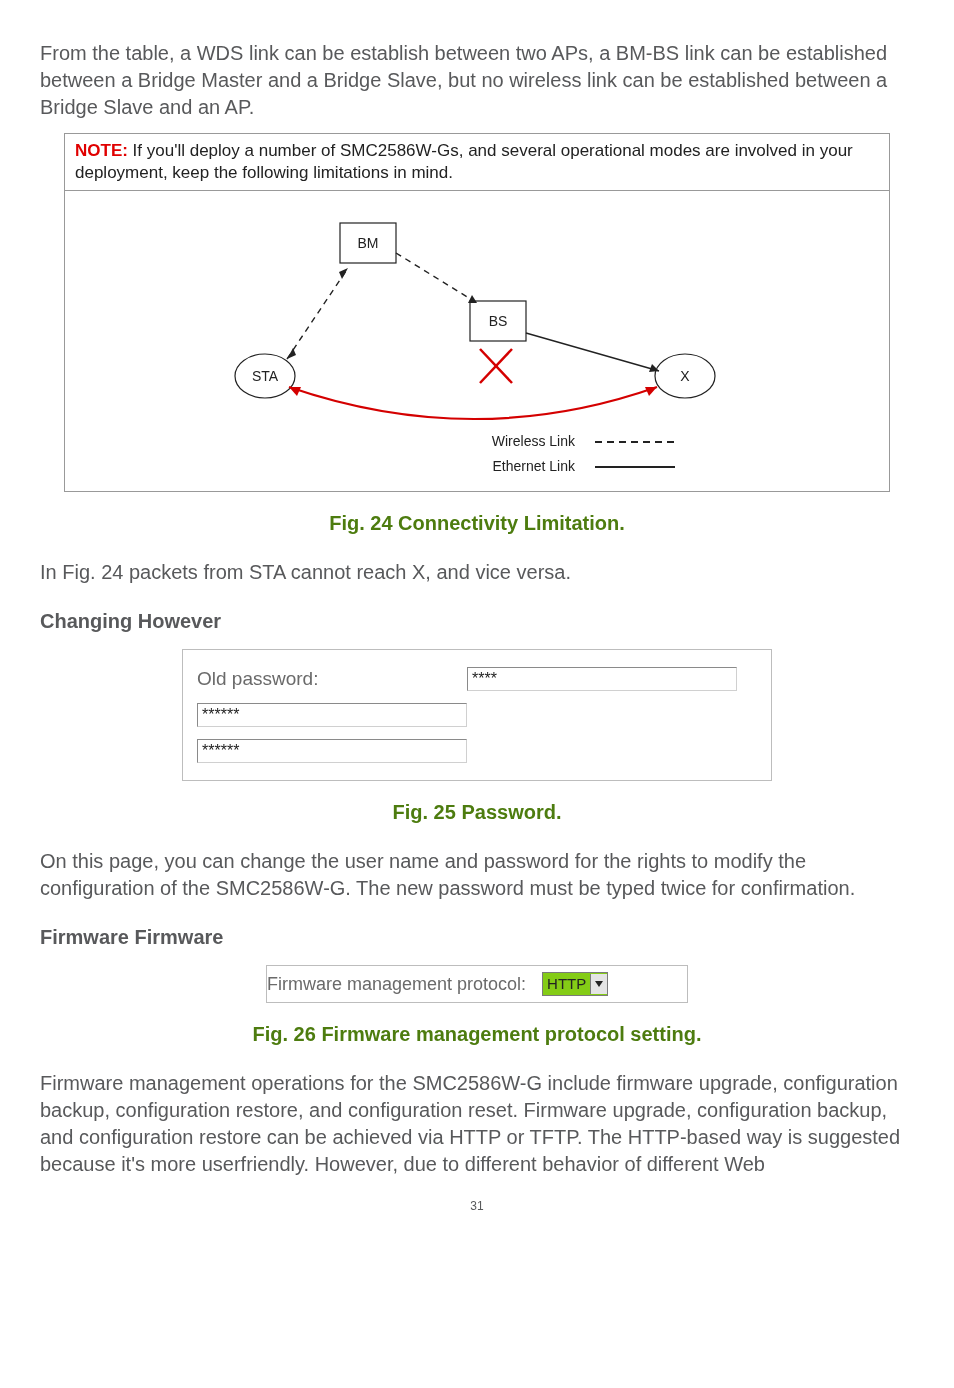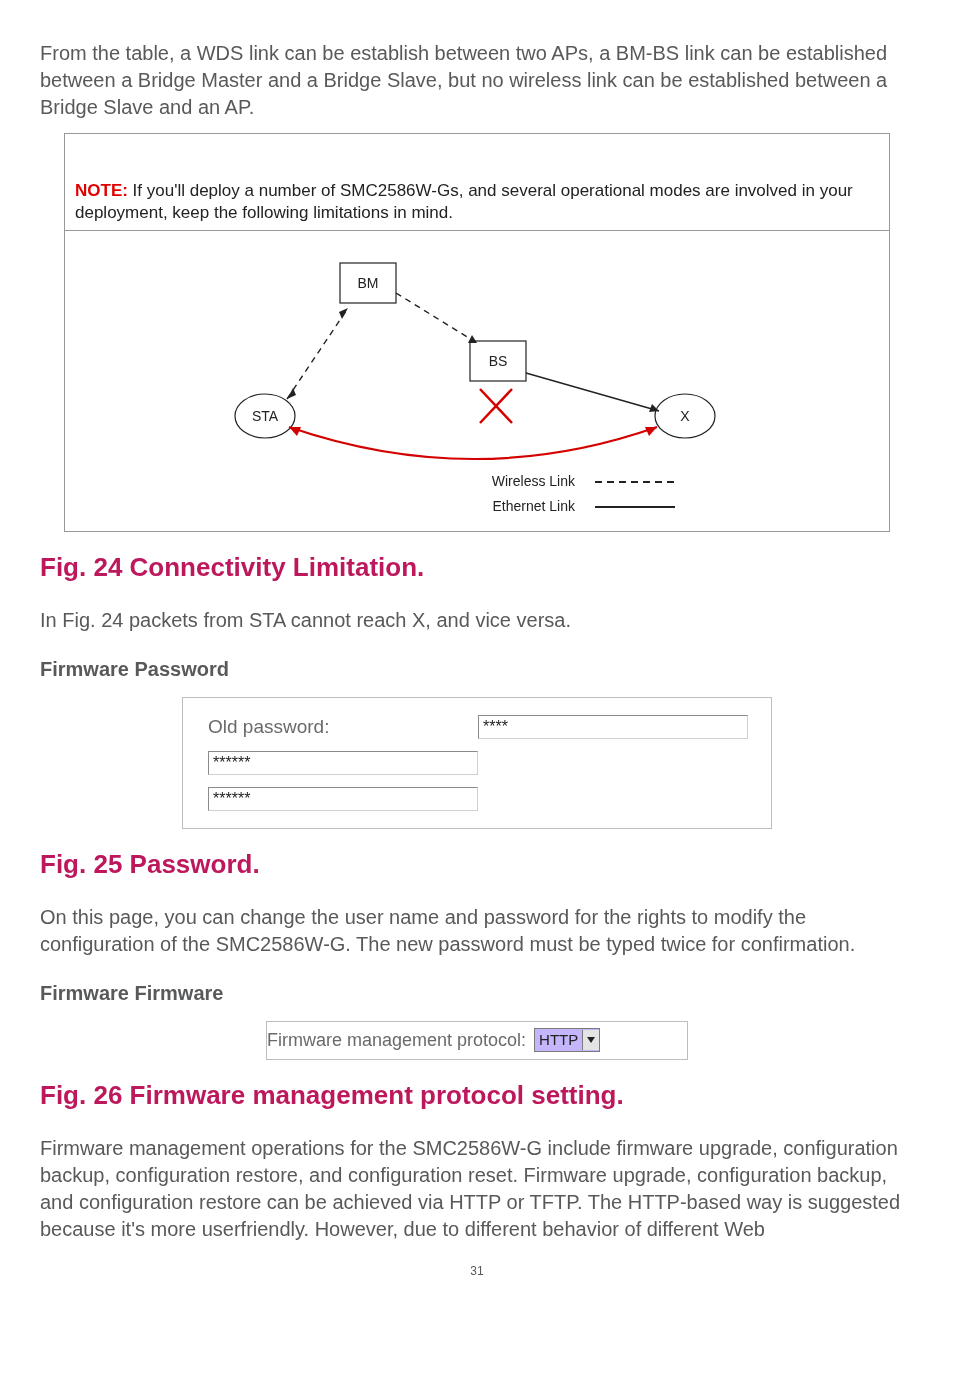--- a/index.html
+++ b/index.html
@@ -17,48 +17,47 @@
     border: 1px solid #999;
     margin: 0 24px 12px 24px;
     padding: 0;
   }
   .note-row {
     padding: 6px 10px 6px 10px;
     font-family: Arial, sans-serif;
     font-size: 17px;
     color: #222;
     line-height: 1.3;
-    margin-top: 40px;
   }
   .note-label { color: #e00000; font-weight: bold; }
   .diagram-row {
     border-top: 1px solid #999;
     height: 300px;
     position: relative;
   }
   .diagram-row svg { display:block; }
   .caption {
-    text-align: left;
+    text-align: center;
     font-weight: bold;
-    color: #be185d;
+    color: #4d7c0f;
     margin: 18px 0 22px 0;
-    font-size: 26px;
+    font-size: 20px;
   }
   .para { margin: 0 0 22px 0; }
   .section-heading {
     font-weight: bold;
     color: #58595b;
     margin: 8px 0 14px 0;
     font-size: 20px;
   }
   
   .pwd-box {
     border: 1px solid #bdbdbd;
     margin: 0 142px 10px 142px;
-    padding: 10px 14px 10px 25px;
+    padding: 10px 14px 10px 14px;
   }
   .pwd-row {
     display: flex;
     align-items: center;
     margin: 2px 0;
     height: 34px;
   }
   .pwd-label {
     flex: 0 0 270px;
     color: #6a6a6a;
@@ -78,34 +77,34 @@
     font-family: Arial, sans-serif;
   }
   
   .fw-box {
     border: 1px solid #bdbdbd;
     margin: 0 auto 12px auto;
     width: 420px;
     padding: 6px 0;
     display:flex;
     align-items:flex-start;
-    gap: 8px;
+    gap: 16px;
   }
   .fw-label {
     color: #6a6a6a;
     font-size: 18px;
     font-family: Arial, sans-serif;
   }
   .fw-select {
     border: 1px solid #7a7a7a;
     height: 22px;
     display:inline-flex;
     align-items:center;
     font-size:15px;
-    background:#c4b5fd;
+    background:#84cc16;
   }
   .fw-select-text {
     padding: 0 4px;
     color:#222;
   }
   .fw-select-btn {
     width:16px;height:20px;
     border-left:1px solid #7a7a7a;
     background:#e4e4e4;
     display:flex;align-items:center;justify-content:center;
@@ -163,21 +162,21 @@
       <text x="510" y="280" font-size="14" fill="#222" text-anchor="end">Ethernet Link</text>
       <line x1="530" y1="276" x2="610" y2="276" stroke="#222" stroke-width="1.8"></line>
     </svg>
   </div>
 </div>
 
 <div class="caption">Fig. 24 Connectivity Limitation.</div>
 
 <div class="para">In Fig. 24 packets from STA cannot reach X, and vice versa.</div>
 
-<div class="section-heading">Firmware Password</div>
+<div class="section-heading">Changing However</div>
 
 <div class="pwd-box">
   <div class="pwd-row">
     <div class="pwd-label">Old password:</div>
     <input class="pwd-input" value="****" style="">
   </div>
   <div class="pwd-row">
     <input class="pwd-input" value="******" style="">
   </div>
   <div class="pwd-row">

